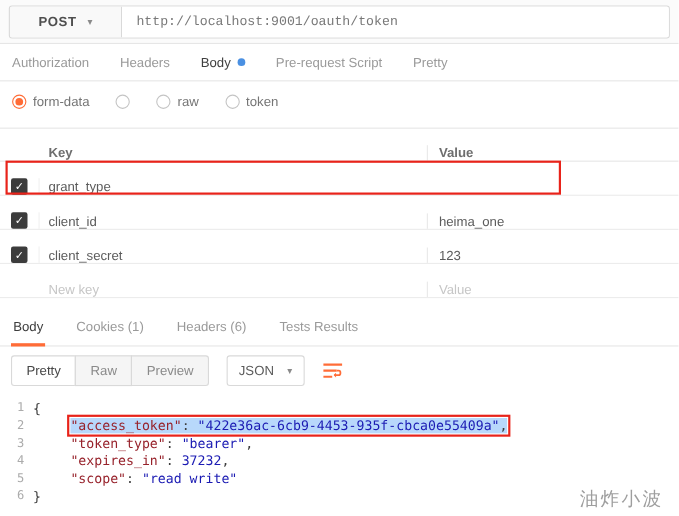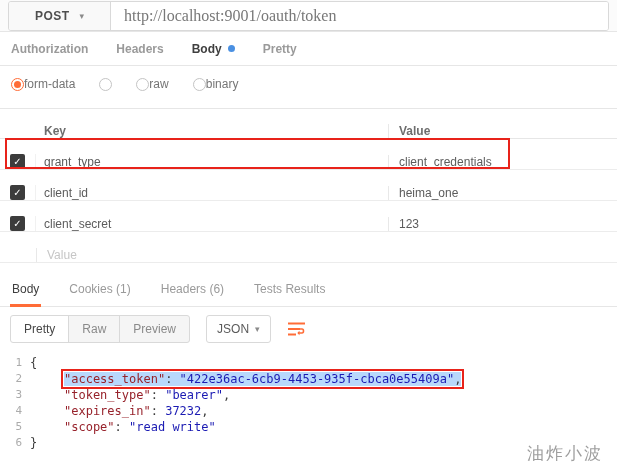--- a/index.html
+++ b/index.html
@@ -20,49 +20,48 @@
   body{
     position:relative;
     font-family:"Liberation Sans", sans-serif;
     font-size:12px;
     color:var(--txt);
     background:#fff;
     overflow:hidden;
   }
   
   .url-bar{
-    height:32px;background:#fbfbfb;border-bottom:1px solid var(--border);
+    height:40px;background:#fbfbfb;border-bottom:1px solid var(--border);
     display:flex;align-items:center;padding:0 8px;
   }
   .url-group{
     flex:1;height:30px;display:flex;align-items:stretch;
     border:1px solid var(--border2);border-radius:3px;background:#fff;overflow:hidden;
   }
   .method{
     width:102px;display:flex;align-items:center;justify-content:center;gap:10px;
     border-right:1px solid var(--border2);background:#f9f9f9;cursor:pointer;
   }
   .method-label{font-weight:700;color:#4f4f4f;letter-spacing:.5px;}
   .chev{font-size:9px;color:#8a8a8a;}
   .url-input{
-    flex:1;border:none;outline:none;padding:0 13px;font-size:16px;color:#787878;
-    font-family:Liberation Serif, serif;background:#fff;
+    flex:1;border:none;outline:none;padding:0 13px;font-size:12px;color:#787878;
+    font-family:Liberation Mono, monospace;background:#fff;
   }
   
   .req-tabs{
     height:34px;display:flex;align-items:center;gap:28px;padding:0 11px;
     border-bottom:1px solid var(--border);
-    font-weight:bold;
   }
   .req-tab{color:var(--txt-dim);cursor:pointer;display:flex;align-items:center;gap:6px;}
   .req-tab.active{color:#3f3f3f;}
   .blue-dot{width:7px;height:7px;border-radius:50%;background:var(--blue-dot);display:inline-block;}
   
   .radio-row{height:36px;display:flex;align-items:center;gap:24px;padding:0 11px;}
-  .radio-item{display:flex;align-items:center;gap:0;color:#757575;cursor:pointer;}
+  .radio-item{display:flex;align-items:center;gap:6px;color:#757575;cursor:pointer;}
   .radio{width:13px;height:13px;border-radius:50%;border:1px solid #c4c4c4;background:#fff;
     display:flex;align-items:center;justify-content:center;}
   .radio-item.selected .radio{border-color:var(--orange);}
   .radio-item.selected .radio::after{content:"";width:7px;height:7px;border-radius:50%;background:var(--orange);}
   
   .form-table{margin-top:6px;}
   .t-row{display:flex;align-items:flex-end;height:31px;border-bottom:1px solid #ececec;position:relative;}
   .t-head{border-top:1px solid var(--border);border-bottom:1px solid var(--border);}
   .col-check{flex:0 0 36px;display:flex;align-items:center;justify-content:center;border-right:1px solid #f1f1f1;}
   .col-key{flex:0 0 352px;display:flex;align-items:center;padding:0 8px;}
@@ -90,21 +89,21 @@
   .resp-toolbar{height:44px;display:flex;align-items:center;gap:16px;padding:0 10px;}
   .segmented{display:flex;}
   .seg-btn{
     padding:6px 13px;border:1px solid var(--border2);background:#f5f5f5;color:#8a8a8a;cursor:pointer;
     margin-left:-1px;
   }
   .seg-btn:first-child{border-radius:3px 0 0 3px;margin-left:0;}
   .seg-btn:last-child{border-radius:0 3px 3px 0;}
   .seg-btn.active{background:#fff;color:#474747;}
   .fmt-select{
-    display:flex;align-items:center;gap:6px;padding:6px 10px;border:1px solid var(--border2);
+    display:flex;align-items:center;gap:12px;padding:6px 10px;border:1px solid var(--border2);
     border-radius:3px;background:#fff;color:#5a5a5a;cursor:pointer;
   }
   .wrap-icon{cursor:pointer;display:flex;align-items:center;}
   
   .code{display:flex;padding-top:4px;font-family:"DejaVu Sans Mono", monospace;}
   .gutter{flex:0 0 30px;text-align:right;padding-right:8px;}
   .ln{height:16px;line-height:16px;font-size:11px;color:#ababab;}
   .lines{flex:1;}
   .code-line{height:16px;line-height:16px;font-size:12px;white-space:pre;color:#3c3c3c;}
   .code-line.indent{padding-left:34px;}
@@ -132,60 +131,58 @@
   </div>
 </div>
 
 <div class="req-tabs">
   <span class="req-tab">Authorization</span>
   <span class="req-tab">Headers</span>
   <span class="req-tab active">
     <span>Body</span>
     <span class="blue-dot"></span>
   </span>
+  <span class="req-tab">Pre-request Script</span>
   <span class="req-tab">Pretty</span>
 </div>
 
 <div class="radio-row">
   <span class="radio-item selected">
     <span class="radio"></span>
     <span>form-data</span>
   </span>
   <span class="radio-item">
     <span class="radio"></span>
   </span>
   <span class="radio-item">
     <span class="radio"></span>
     <span>raw</span>
   </span>
   <span class="radio-item">
     <span class="radio"></span>
-    <span>binary</span>
+    <span>token</span>
   </span>
 </div>
 
 <div class="form-table">
   <div class="t-row t-head">
     <div class="col-check"></div>
     <div class="col-key">Key</div>
     <div class="col-value">Value</div>
   </div>
 
   <div class="t-row">
     <div class="col-check">
       <span class="checkbox">
         <span>✓</span>
       </span>
     </div>
     <div class="col-key">
         <span class="cell-text">grant_type</span>
       </div>
-    <div class="col-value">
-        <span class="cell-text">client_credentials</span>
-      </div>
     <div class="row-annotation"></div>
   </div>
 
   <div class="t-row">
     <div class="col-check">
       <span class="checkbox">
         <span>✓</span>
       </span>
     </div>
     <div class="col-key">
@@ -205,20 +202,23 @@
     <div class="col-key">
         <span class="cell-text">client_secret</span>
       </div>
     <div class="col-value">
         <span class="cell-text">123</span>
       </div>
   </div>
 
   <div class="t-row">
     <div class="col-check"></div>
+    <div class="col-key">
+      <input class="ghost-input" type="text" placeholder="New key" style="">
+    </div>
     <div class="col-value">
       <input class="ghost-input" type="text" placeholder="Value" style="">
     </div>
   </div>
 </div>
 
 <div class="resp-tabs">
   <span class="resp-tab active">
     <span>Body</span>
     <span class="underline"></span>

